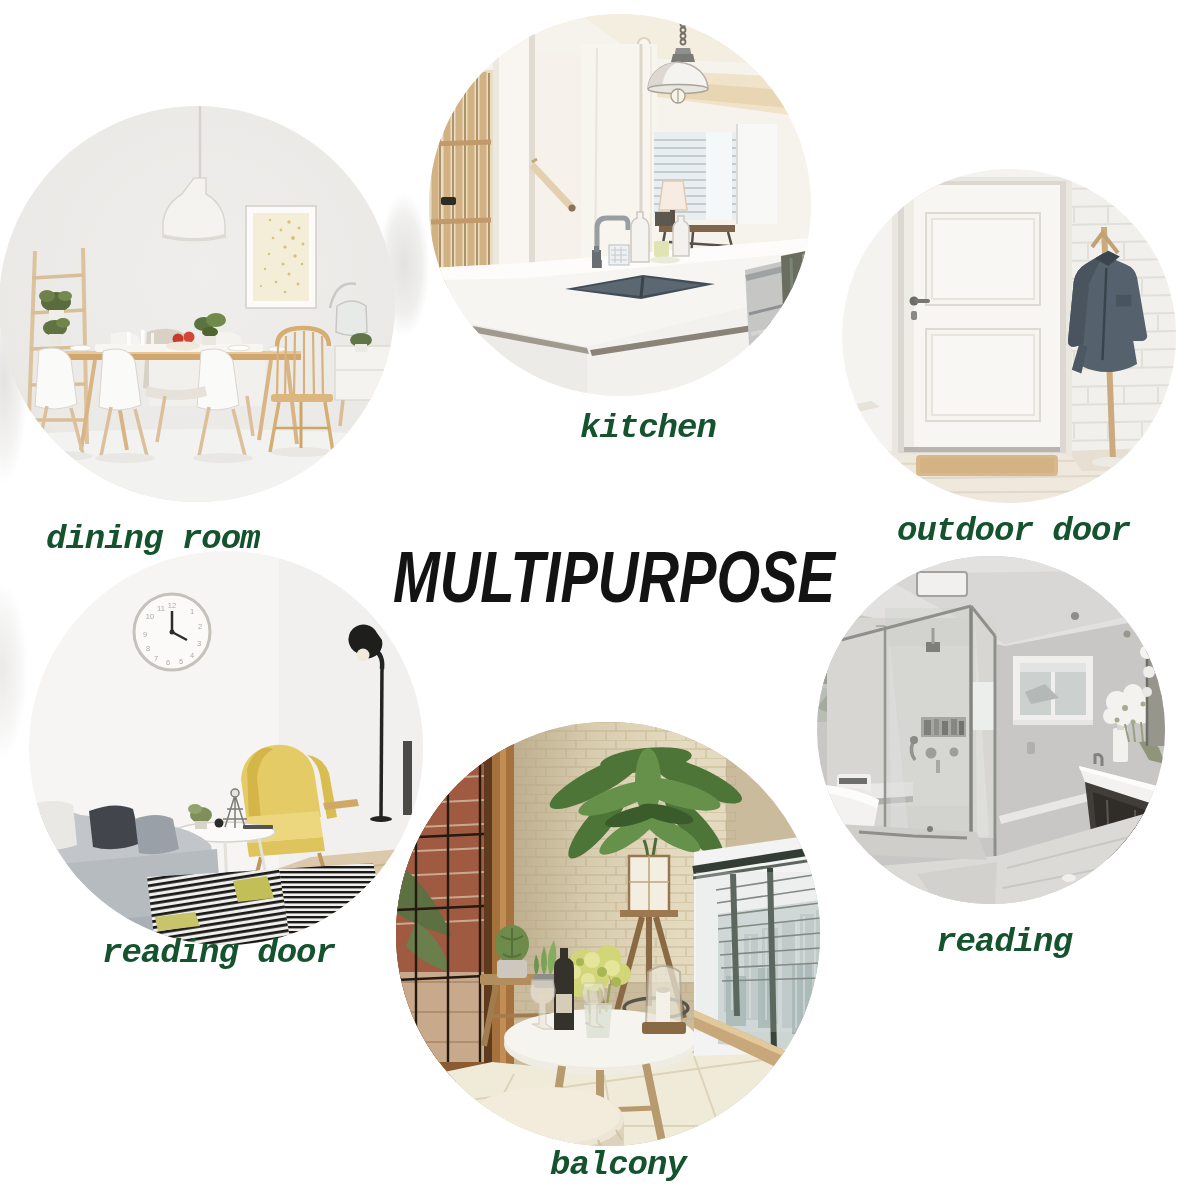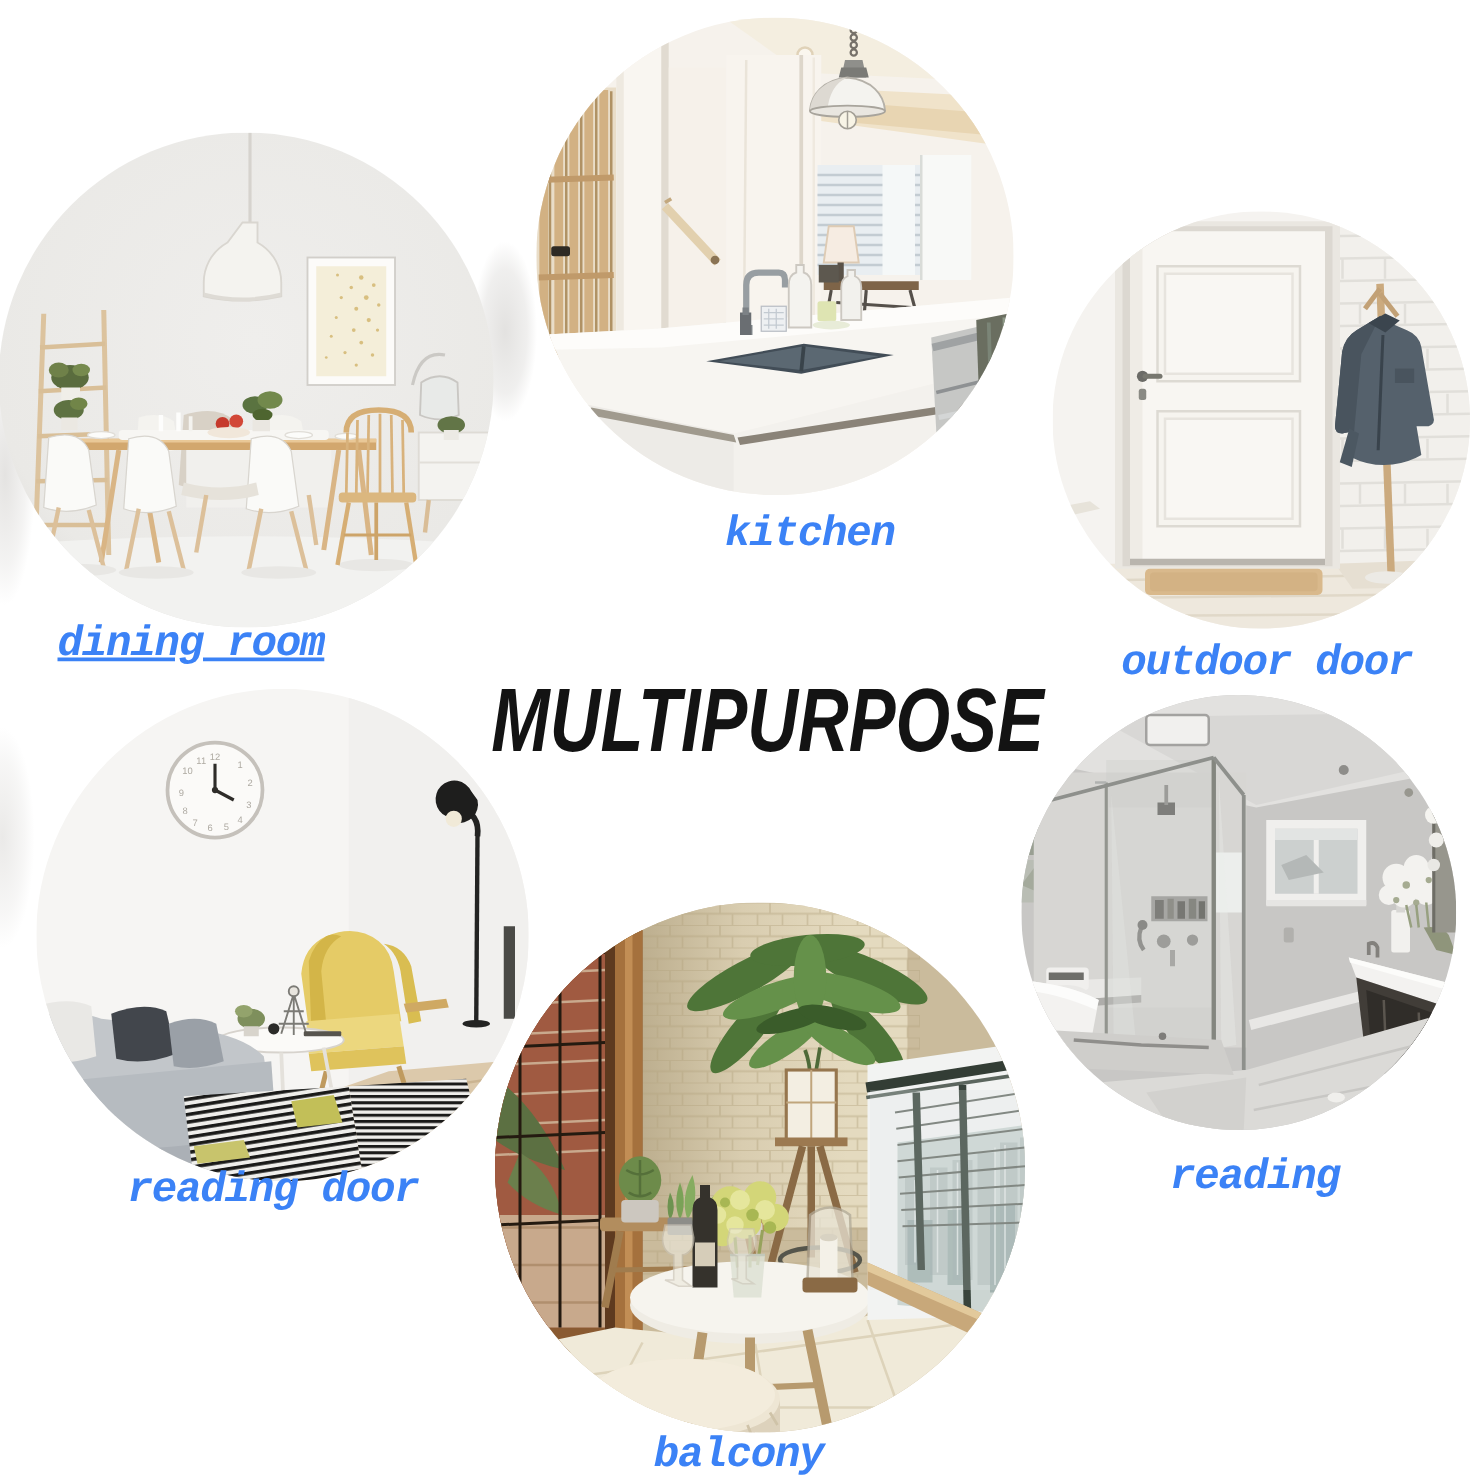--- a/index.html
+++ b/index.html
@@ -1,21 +1,21 @@
 <!DOCTYPE html>
 <html><head>
 <meta charset="utf-8">
 <style>
   html,body{margin:0;padding:0;background:#fff;}
   #canvas{position:relative;width:1186px;height:1186px;background:#ffffff;overflow:hidden;
           font-family:"Liberation Mono", monospace;}
   .circ{position:absolute;border-radius:50%;overflow:hidden;}
   .halo{position:absolute;border-radius:50%;}
   .label{position:absolute;font-family:"Liberation Mono",monospace;font-weight:bold;font-style:italic;
-         color:#3b82f6;font-size:34px;letter-spacing:-1px;white-space:pre;}
+         color:#14532d;font-size:34px;letter-spacing:-1px;white-space:pre;}
 </style>
 </head>
 <body>
 <div id="canvas">
 
 <div class="halo" style="left:-46px;top:61px;width:486px;height:486px;background:radial-gradient(circle, rgba(210,208,205,0) 76%, rgba(206,204,200,0.55) 85%, rgba(216,214,211,0) 98%);"></div>
 
 <div class="halo" style="left:389px;top:-26px;width:462px;height:462px;background:radial-gradient(circle, rgba(222,214,200,0) 76%, rgba(226,216,198,0.5) 85%, rgba(230,222,208,0) 98%);"></div>
 
 <div class="halo" style="left:-9px;top:513px;width:470px;height:470px;background:radial-gradient(circle, rgba(214,212,209,0) 76%, rgba(212,210,206,0.45) 85%, rgba(220,218,215,0) 98%);"></div>
@@ -921,25 +921,25 @@
       <path d="M84,410 l-5,12 M104,418 l-3,10 M128,424 l-1,10 M152,426 l0,10 M178,424 l2,10 M202,418 l4,10 M220,408 l6,10"></path>
     </g>
   </g>
 </svg>
 </div>
 
 <div style="position:absolute;left:0;top:536px;width:1228px;text-align:center;
      font-family:'Liberation Sans',sans-serif;font-weight:bold;font-style:italic;
      font-size:72px;color:#131313;transform:scaleX(0.78);transform-origin:614px 0;">MULTIPURPOSE</div>
 
-<div class="label" style="left:46px;top:497px;text-decoration:underline;">dining room</div>
+<div class="label" style="left:46px;top:520px;">dining room</div>
 
 <div class="label" style="left:580px;top:409px;">kitchen</div>
 
 <div class="label" style="left:897px;top:512px;">outdoor door</div>
 
 <div class="label" style="left:102px;top:934px;">reading door</div>
 
 <div class="label" style="left:936px;top:923px;">reading</div>
 
-<div class="label" style="left:523px;top:1146px;">balcony</div>
+<div class="label" style="left:550px;top:1146px;">balcony</div>
 
 </div>
 
 </body></html>

